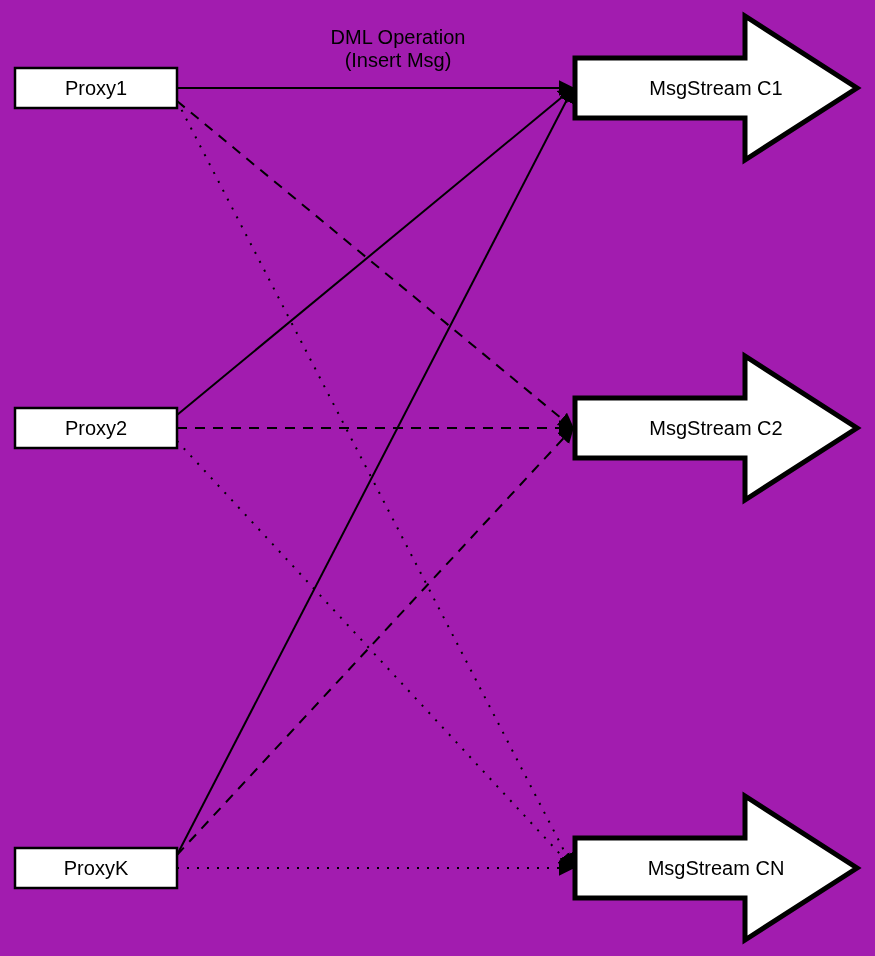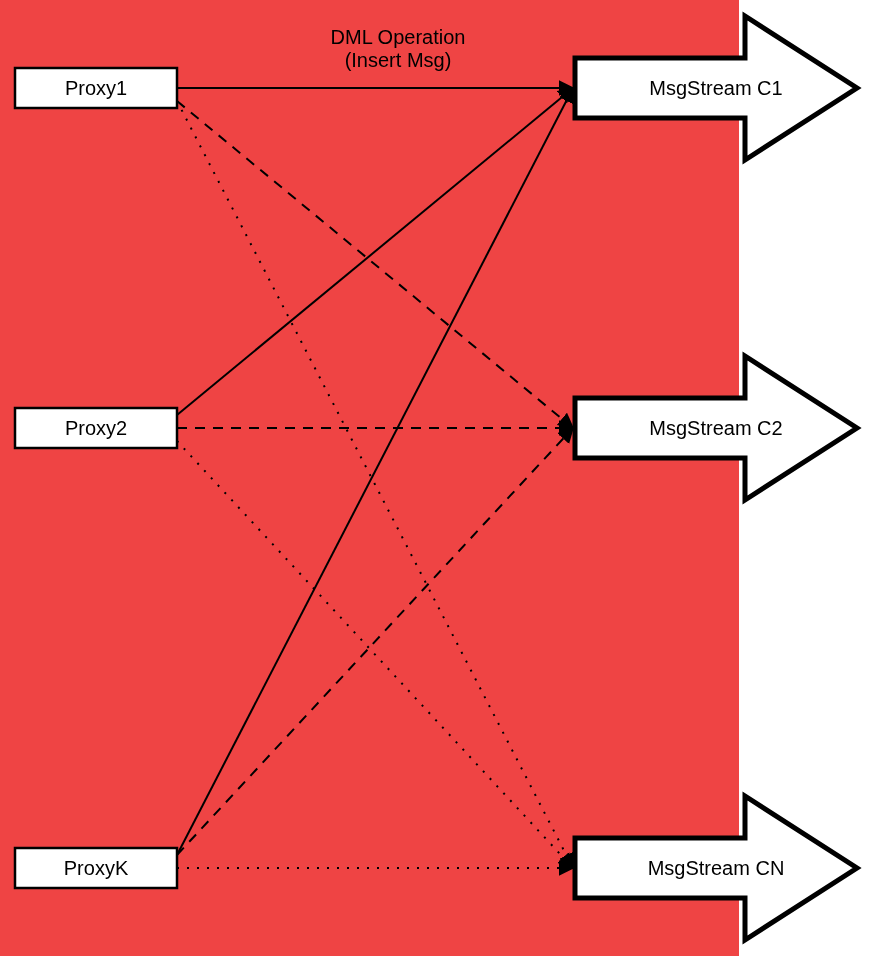--- a/index.html
+++ b/index.html
@@ -2,23 +2,23 @@
 <html><head>
 <meta charset="utf-8">
 <style>
   html, body {
     margin: 0;
     padding: 0;
     background: #ffffff;
   }
   .page {
     position: relative;
-    width: 739px;
+    width: 875px;
     height: 956px;
-    background: #ef4444;
+    background: #a21caf;
     font-family: "Liberation Sans", sans-serif;
   }
   svg {
     display: block;
   }
   .node-box {
     fill: #ffffff;
     stroke: #000000;
     stroke-width: 2.5;
   }

